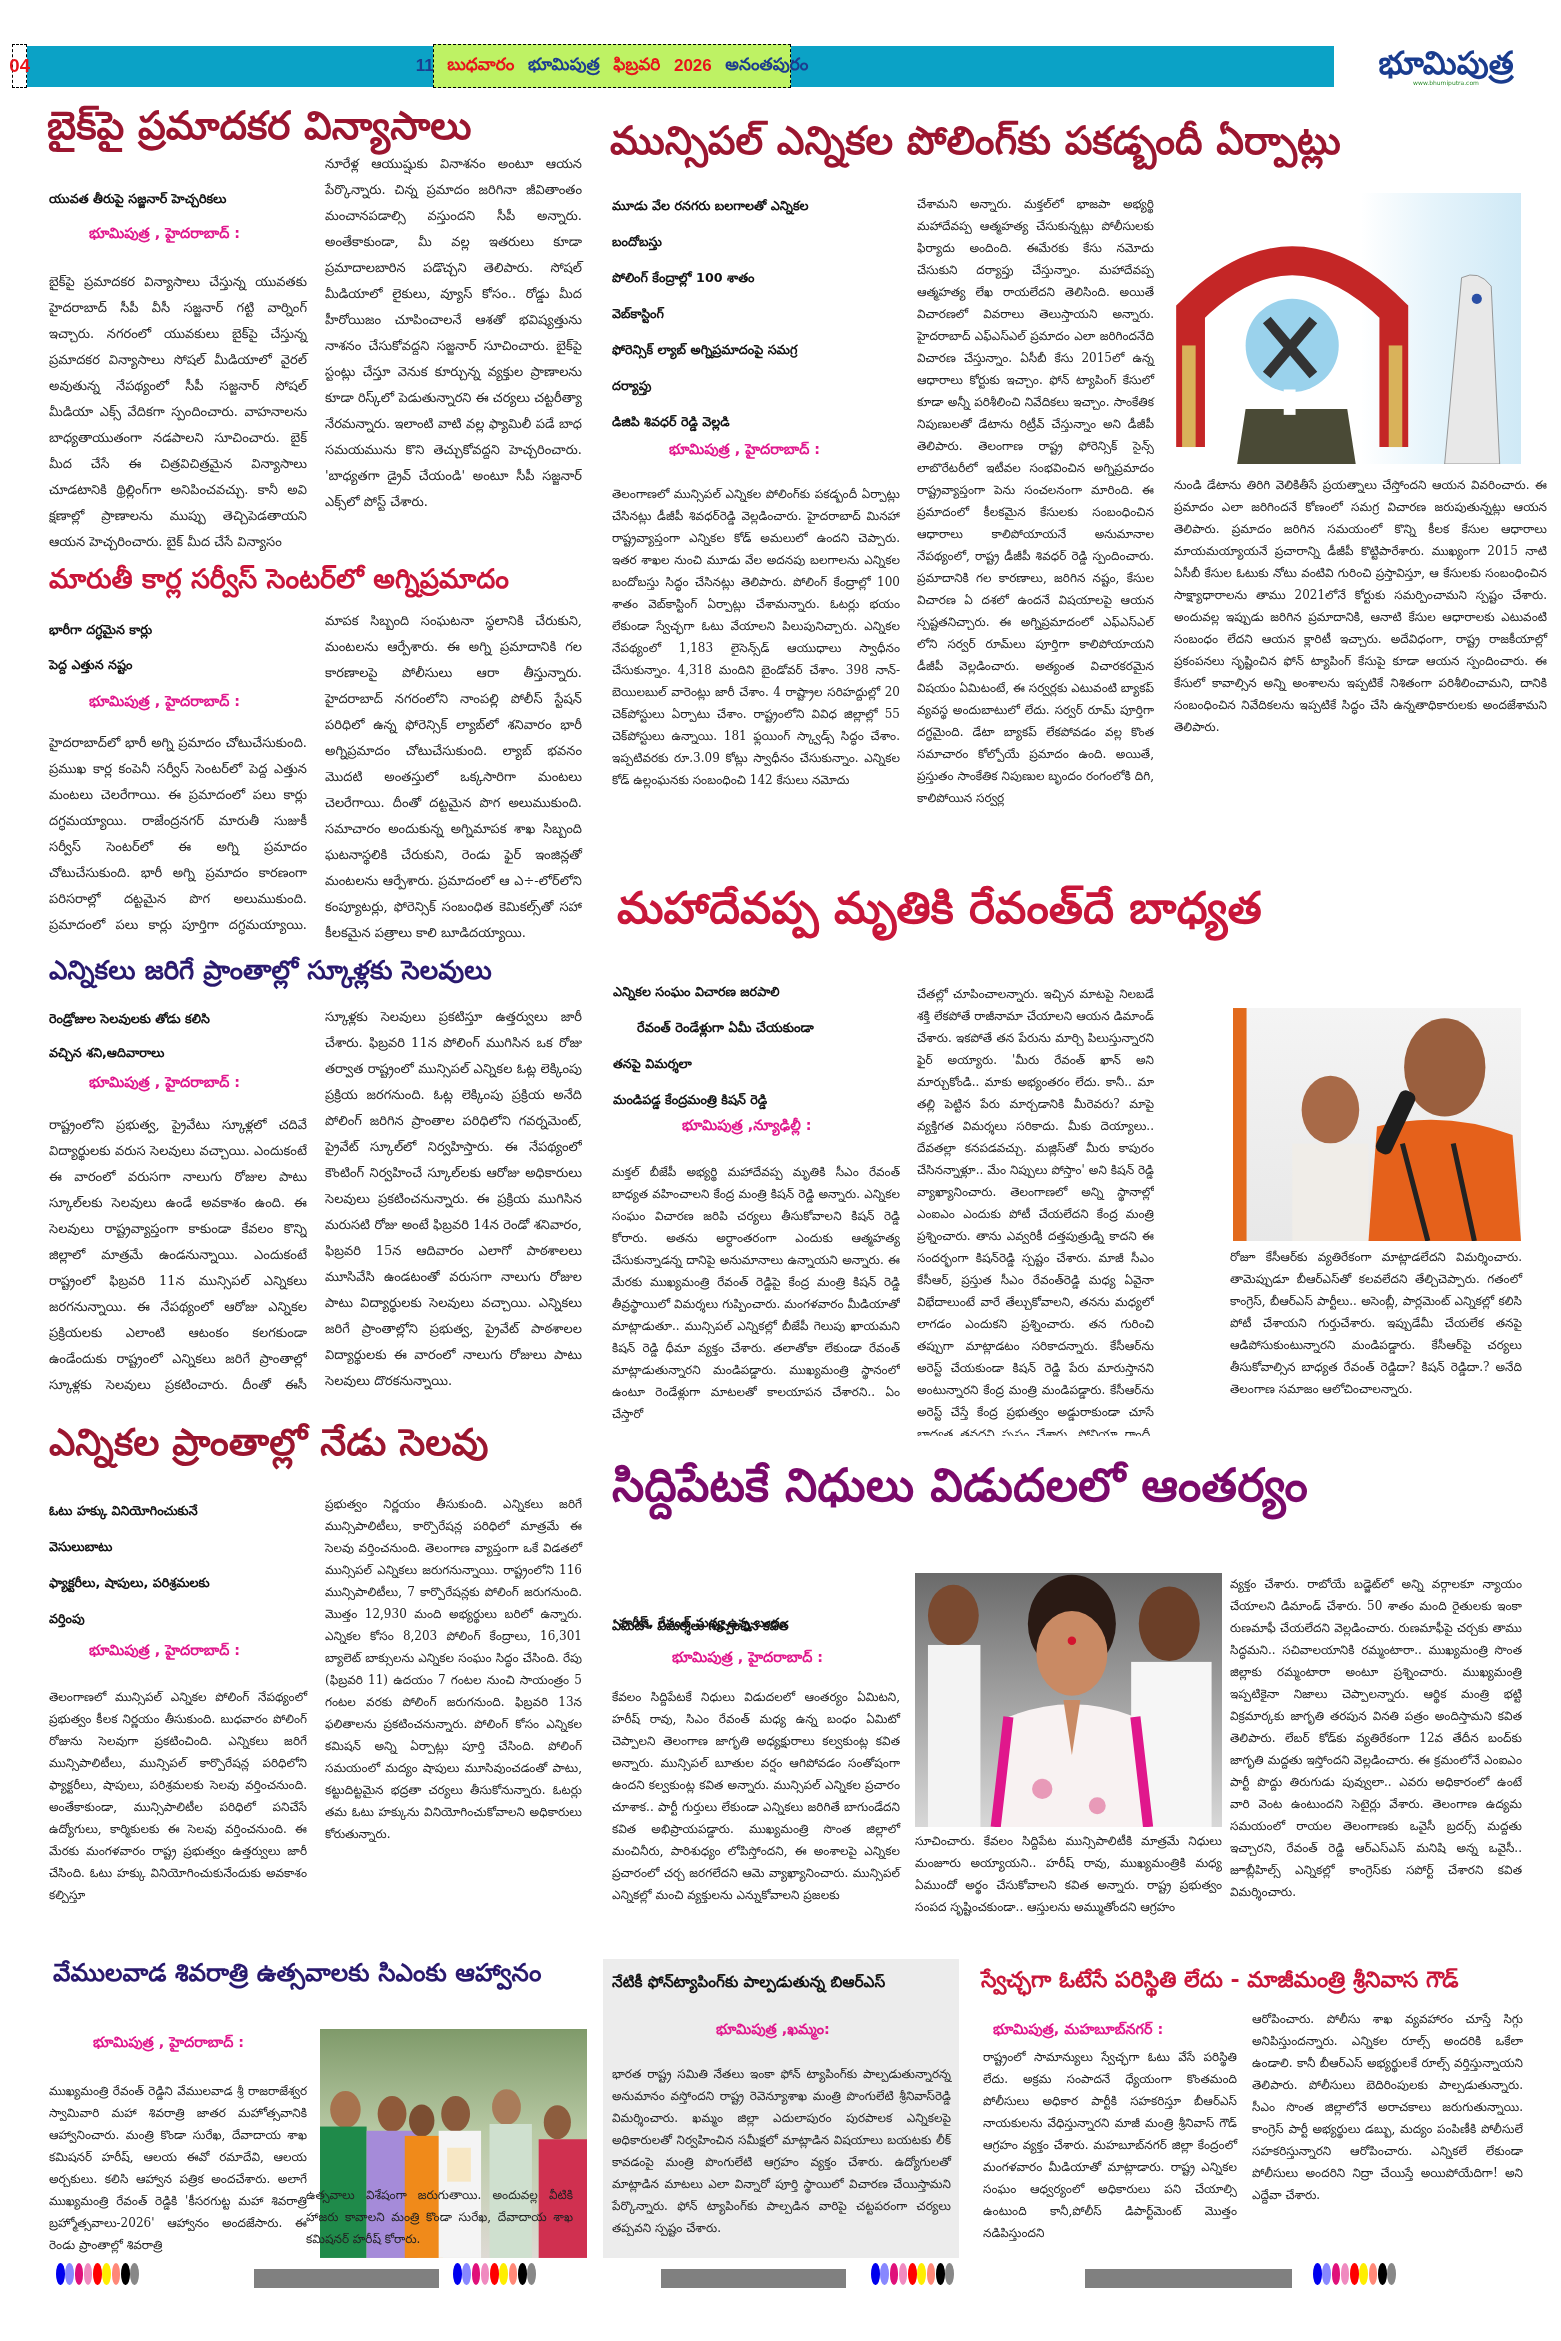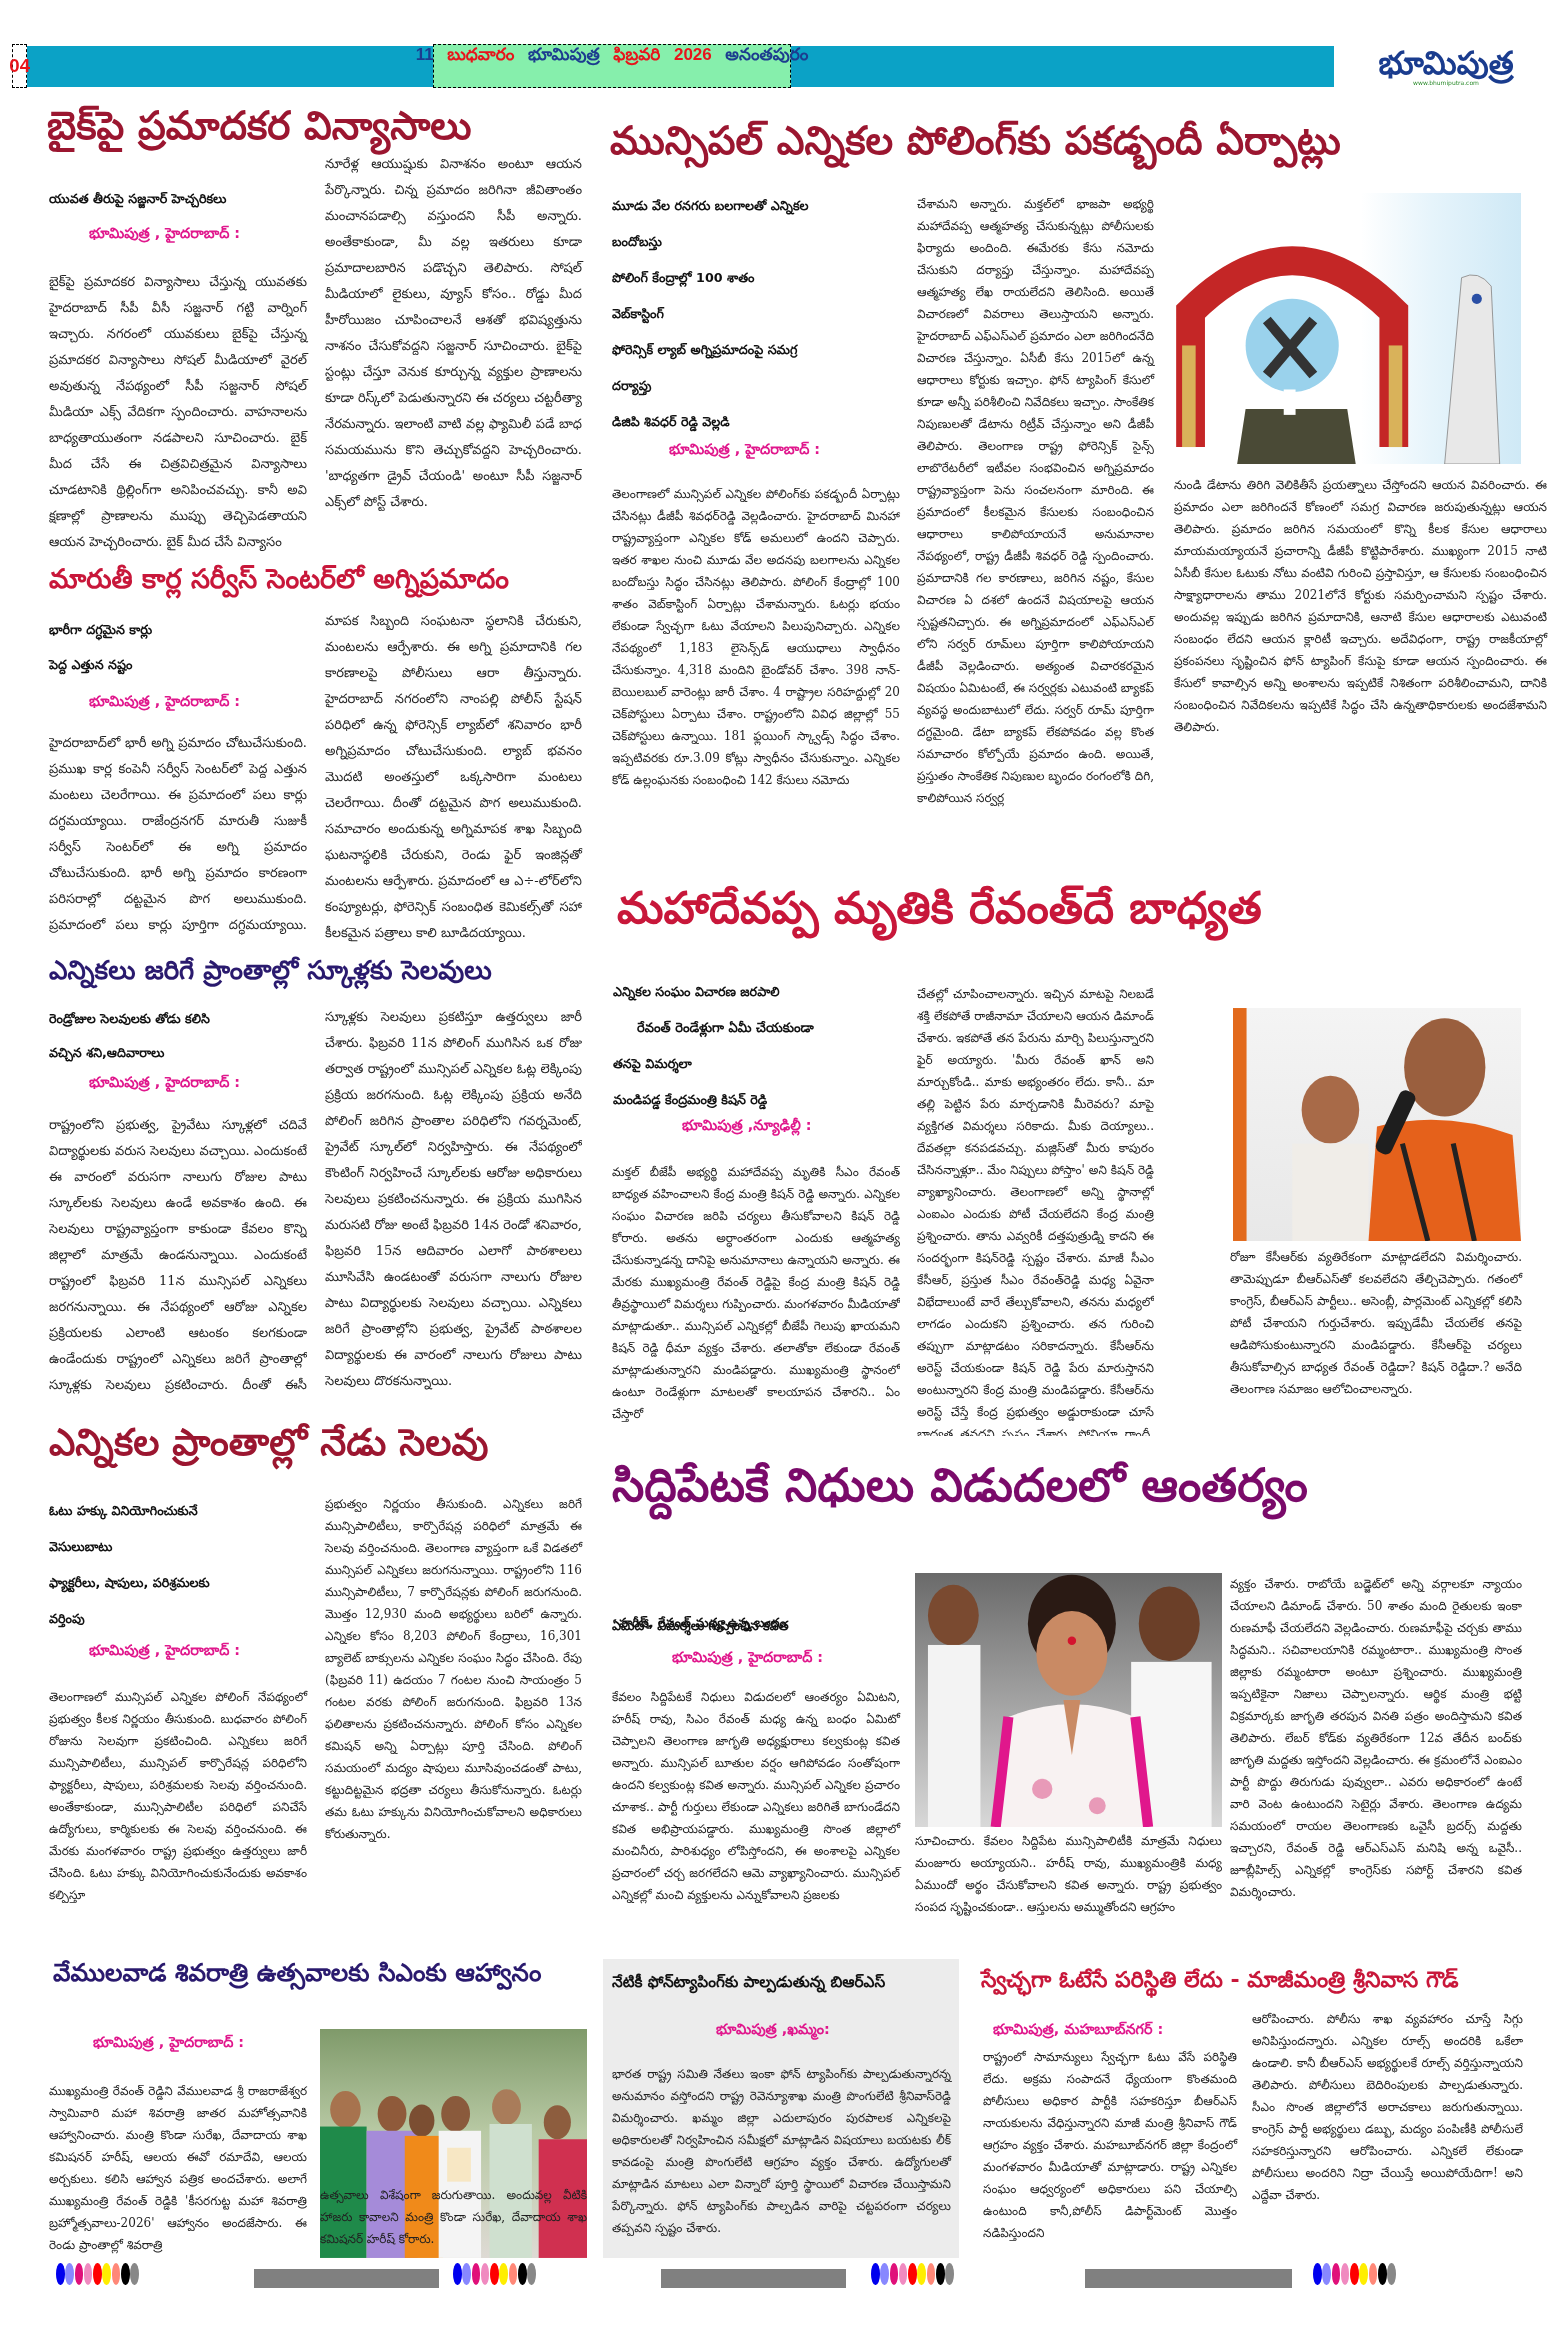--- a/index.html
+++ b/index.html
@@ -1,20 +1,20 @@
 <!DOCTYPE html>
 <html style="font-size:13.6px"><head>
 <meta charset="utf-8">
 <style>
   html, body { margin: 0; padding: 0; background: #ffffff; }
   body { width: 1562px; height: 2342px; position: relative; overflow: hidden; font-family: "DejaVu Sans", sans-serif; color: #111; }
   * { box-sizing: border-box; }
   .masthead-band { position: absolute; top: 46px; height: 41px; background: #0ba2c6; }
   .page-no { position: absolute; left: 12px; top: 44px; width: 15.3px; height: 44px; border: 1.7px dashed #000; background: #fff; color: #e8141b; font-weight: bold; font-size: 18.6px; display: flex; align-items: center; justify-content: center; font-family: "Liberation Sans", sans-serif; }
-  .dateline-box { position: absolute; left: 433px; top: 44px; width: 358px; height: 44px; border: 1.7px dashed #000; background: #86efac; display: flex; align-items: flex-start; justify-content: center; gap: 13.6px; font-size: 17px; font-family: "Liberation Sans", sans-serif; }
+  .dateline-box { position: absolute; left: 433px; top: 44px; width: 358px; height: 44px; border: 1.7px dashed #000; background: #bef264; display: flex; align-items: center; justify-content: center; gap: 13.6px; font-size: 17px; font-family: "Liberation Sans", sans-serif; }
   .dl-blue { color: #1c3c8f; font-weight: bold; }
   .dl-red { color: #e8141b; font-weight: bold; }
   .logo { position: absolute; left: 1334px; top: 44px; width: 224px; height: 44px; background: #fff; display: flex; flex-direction: column; align-items: center; justify-content: center; }
   .logo-title { font-size: 32px; font-weight: bold; color: #1a3c8e; line-height: 1; font-family: "DejaVu Serif", serif; }
   .logo-sub { font-size: 6px; color: #2a8a2a; }
   .headline { position: absolute; font-weight: bold; line-height: 1.15; white-space: nowrap; }
   .h-maroon { color: #9b1630; }
   .h-crimson { color: #c8173a; }
   .h-navy { color: #2a1a6e; }
   .h-purple { color: #7a0a6a; }
@@ -166,21 +166,21 @@
     <rect x="100" y="126" width="45" height="144" fill="#f08a1a"></rect>
     <ellipse cx="160" cy="100" rx="17" ry="21" fill="#8a5a3c"></ellipse>
     <rect x="140" y="120" width="50" height="150" fill="#f4f4f4"></rect>
     <rect x="150" y="140" width="28" height="40" fill="#f7e7c4"></rect>
     <ellipse cx="220" cy="92" rx="17" ry="21" fill="#a97c5a"></ellipse>
     <rect x="200" y="112" width="50" height="158" fill="#cfe0cf"></rect>
     <ellipse cx="280" cy="110" rx="16" ry="20" fill="#8d5d3e"></ellipse>
     <rect x="258" y="130" width="57" height="140" fill="#d03050"></rect>
   </svg>
 </div>
-<div class="col col-sm" style="left:320px; top:2184px; width:267px;">ఉత్సవాలు విశేషంగా జరుగుతాయి. అందువల్ల వీటికి హాజరు కావాలని మంత్రి కొండా సురేఖ, దేవాదాయ శాఖ కమిషనర్ హరీష్ కోరారు.</div>
+<div class="col col-sm" style="left:306px; top:2184px; width:267px;">ఉత్సవాలు విశేషంగా జరుగుతాయి. అందువల్ల వీటికి హాజరు కావాలని మంత్రి కొండా సురేఖ, దేవాదాయ శాఖ కమిషనర్ హరీష్ కోరారు.</div>
 
 <div class="graybox" style="left:603px; top:1959px; width:356px; height:299px;"></div>
 <div class="headline" style="left:612px; top:1974px; font-size:15.3px; color:#111;">నేటికీ ఫోన్‌ట్యాపింగ్‌కు పాల్పడుతున్న బిఆర్ఎస్</div>
 <div class="dateline-pink" style="left:716px; top:2021px;">భూమిపుత్ర ,ఖమ్మం:</div>
 <div class="col col-sm" style="left:612px; top:2063px; width:339px;">భారత రాష్ట్ర సమితి నేతలు ఇంకా ఫోన్ ట్యాపింగ్‌కు పాల్పడుతున్నారన్న అనుమానం వస్తోందని రాష్ట్ర రెవెన్యూశాఖ మంత్రి పొంగులేటి శ్రీనివాస్‌రెడ్డి విమర్శించారు. ఖమ్మం జిల్లా ఎదులాపురం పురపాలక ఎన్నికలపై అధికారులతో నిర్వహించిన సమీక్షలో మాట్లాడిన విషయాలు బయటకు లీక్ కావడంపై మంత్రి పొంగులేటి ఆగ్రహం వ్యక్తం చేశారు. ఉద్యోగులతో మాట్లాడిన మాటలు ఎలా విన్నారో పూర్తి స్థాయిలో విచారణ చేయిస్తామని పేర్కొన్నారు. ఫోన్ ట్యాపింగ్‌కు పాల్పడిన వారిపై చట్టపరంగా చర్యలు తప్పవని స్పష్టం చేశారు.</div>
 
 <div class="headline h-crimson" style="left:981px; top:1967px; font-size:22px;text-align:center;">స్వేచ్ఛగా ఓటేసే పరిస్థితి లేదు - మాజీమంత్రి శ్రీనివాస గౌడ్</div>
 <div class="dateline-pink" style="left:993px; top:2021px;">భూమిపుత్ర, మహబూబ్‌నగర్ :</div>
 <div class="col col-sm" style="left:983px; top:2046px; width:254px;">రాష్ట్రంలో సామాన్యులు స్వేచ్ఛగా ఓటు వేసే పరిస్థితి లేదు. అక్రమ సంపాదనే ధ్యేయంగా కొంతమంది పోలీసులు అధికార పార్టీకి సహకరిస్తూ బీఆర్ఎస్ నాయకులను వేధిస్తున్నారని మాజీ మంత్రి శ్రీనివాస్ గౌడ్ ఆగ్రహం వ్యక్తం చేశారు. మహబూబ్‌నగర్ జిల్లా కేంద్రంలో మంగళవారం మీడియాతో మాట్లాడారు. రాష్ట్ర ఎన్నికల సంఘం ఆధ్వర్యంలో అధికారులు పని చేయాల్సి ఉంటుంది కానీ,పోలీస్ డిపార్ట్‌మెంట్ మొత్తం నడిపిస్తుందని</div>
 <div class="col col-sm" style="left:1252px; top:2008px; width:271px;">ఆరోపించారు. పోలీసు శాఖ వ్యవహారం చూస్తే సిగ్గు అనిపిస్తుందన్నారు. ఎన్నికల రూల్స్ అందరికి ఒకేలా ఉండాలి. కానీ బీఆర్ఎస్ అభ్యర్థులకే రూల్స్ వర్తిస్తున్నాయని తెలిపారు. పోలీసులు బెదిరింపులకు పాల్పడుతున్నారు. సీఎం సొంత జిల్లాలోనే అరాచకాలు జరుగుతున్నాయి. కాంగ్రెస్ పార్టీ అభ్యర్థులు డబ్బు, మద్యం పంపిణీకి పోలీసులే సహకరిస్తున్నారని ఆరోపించారు. ఎన్నికలే లేకుండా పోలీసులు అందరిని నిద్రా చేయిస్తే అయిపోయేదిగా! అని ఎద్దేవా చేశారు.</div>

